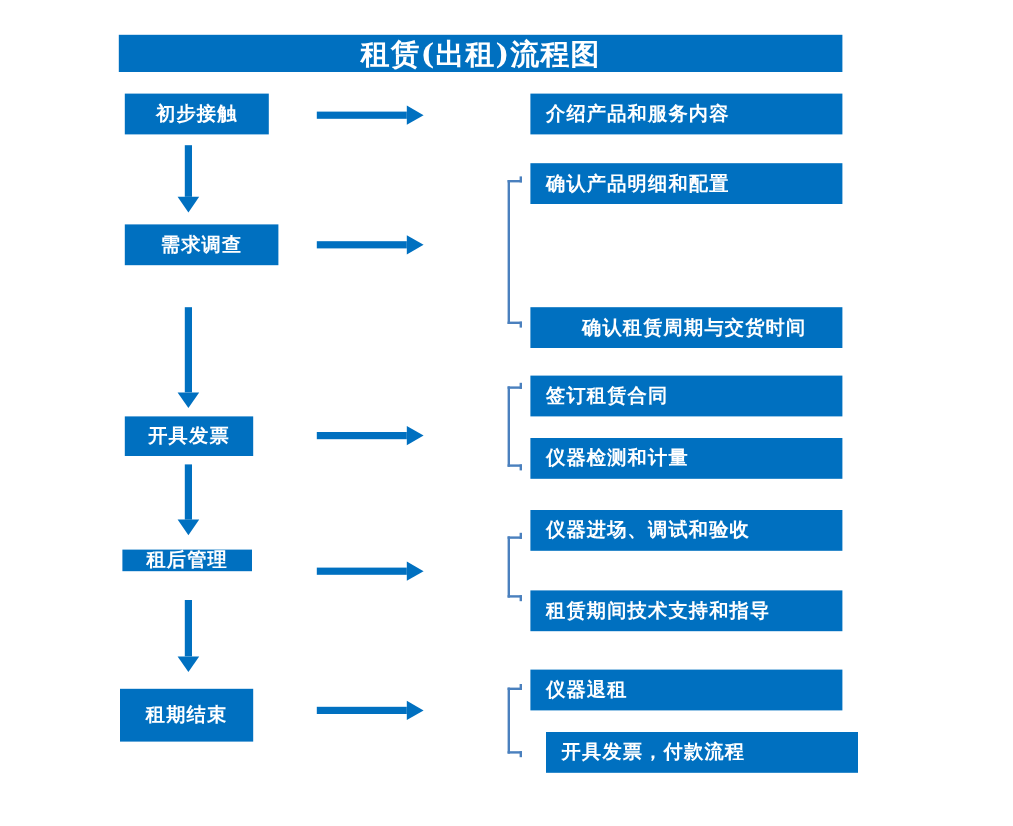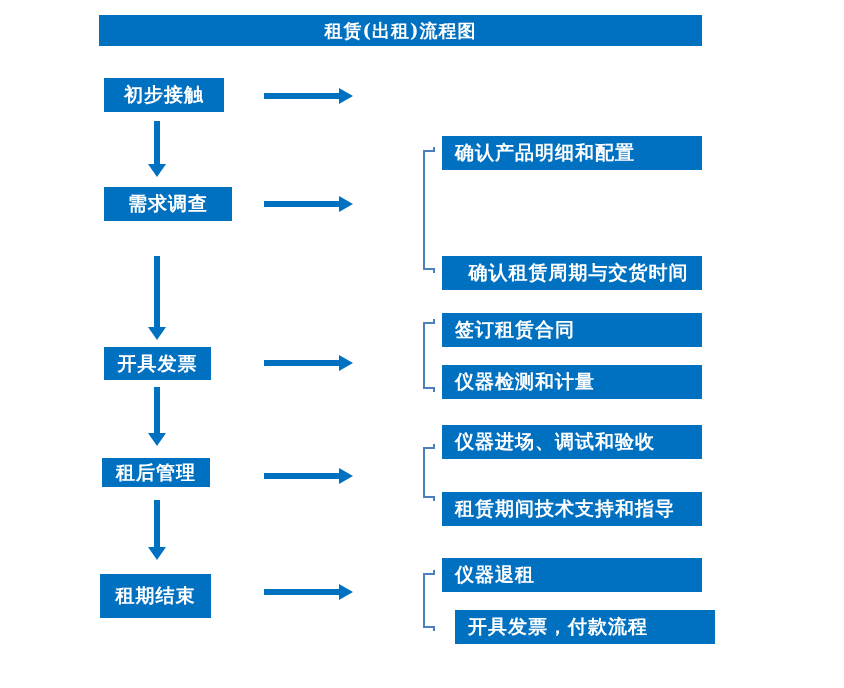--- a/index.html
+++ b/index.html
@@ -7,28 +7,28 @@
     --bracket-blue:#4A80BE;
     --text-white:#FFFFFF;
     --background:#FFFFFF;
   }
   html,body{margin:0;padding:0;background:var(--background);}
   .canvas{
     position:relative;width:844px;height:688px;background:var(--background);
     font-family:"DejaVu Serif","Liberation Serif",serif;overflow:hidden;
   }
   .title-bar{
-    position:absolute;left:99px;top:15px;width:603px;height:31px;
+    position:absolute;left:99px;top:29px;width:603px;height:31px;
     background:var(--box-blue);color:var(--text-white);
     display:flex;align-items:center;justify-content:center;
-    font-size:18px;font-weight:bold;letter-spacing:1px;
+    font-size:24px;font-weight:bold;letter-spacing:1px;
   }
   .box{
     position:absolute;background:var(--box-blue);color:var(--text-white);
-    font-weight:bold;font-size:19px;display:flex;align-items:center;
+    font-weight:bold;font-size:16px;display:flex;align-items:center;
     letter-spacing:1px;box-sizing:border-box;
   }
   .step{justify-content:center;}
   .detail{left:442px;width:260px;height:34px;padding-left:13px;}
   .down-arrow{
     position:absolute;left:148px;width:18px;
     display:flex;flex-direction:column;align-items:center;
   }
   .down-arrow .shaft{width:6px;flex:1;background:var(--box-blue);}
   .down-arrow .head{
@@ -67,21 +67,21 @@
 
   <div class="box step" style="left:104px;top:78px;width:120px;height:34px;">
     <span>初步接触</span>
   </div>
   <div class="box step" style="left:104px;top:187px;width:128px;height:34px;">
     <span>需求调查</span>
   </div>
   <div class="box step" style="left:104px;top:347px;width:107px;height:33px;">
     <span>开具发票</span>
   </div>
-  <div class="box step" style="left:102px;top:458px;width:108px;height:29px;">
+  <div class="box step" style="left:102px;top:458px;width:108px;height:18px;">
     <span>租后管理</span>
   </div>
   <div class="box step" style="left:100px;top:574px;width:111px;height:44px;">
     <span>租期结束</span>
   </div>
 
   <div class="down-arrow" style="top:121px;height:56px;">
     <div class="shaft"></div>
     <div class="head"></div>
   </div>
@@ -129,20 +129,23 @@
   </div>
   <div class="bracket" style="top:447px;height:51px;">
     <i class="btick btick-top"></i>
     <i class="btick btick-bottom"></i>
   </div>
   <div class="bracket" style="top:573px;height:55px;">
     <i class="btick btick-top"></i>
     <i class="btick btick-bottom"></i>
   </div>
 
+  <div class="box detail" style="top:78px;">
+    <span>介绍产品和服务内容</span>
+  </div>
   <div class="box detail" style="top:136px;">
     <span>确认产品明细和配置</span>
   </div>
   <div class="box detail" style="top:256px;justify-content:center;">
     <span>确认租赁周期与交货时间</span>
   </div>
   <div class="box detail" style="top:313px;">
     <span>签订租赁合同</span>
   </div>
   <div class="box detail" style="top:365px;">

